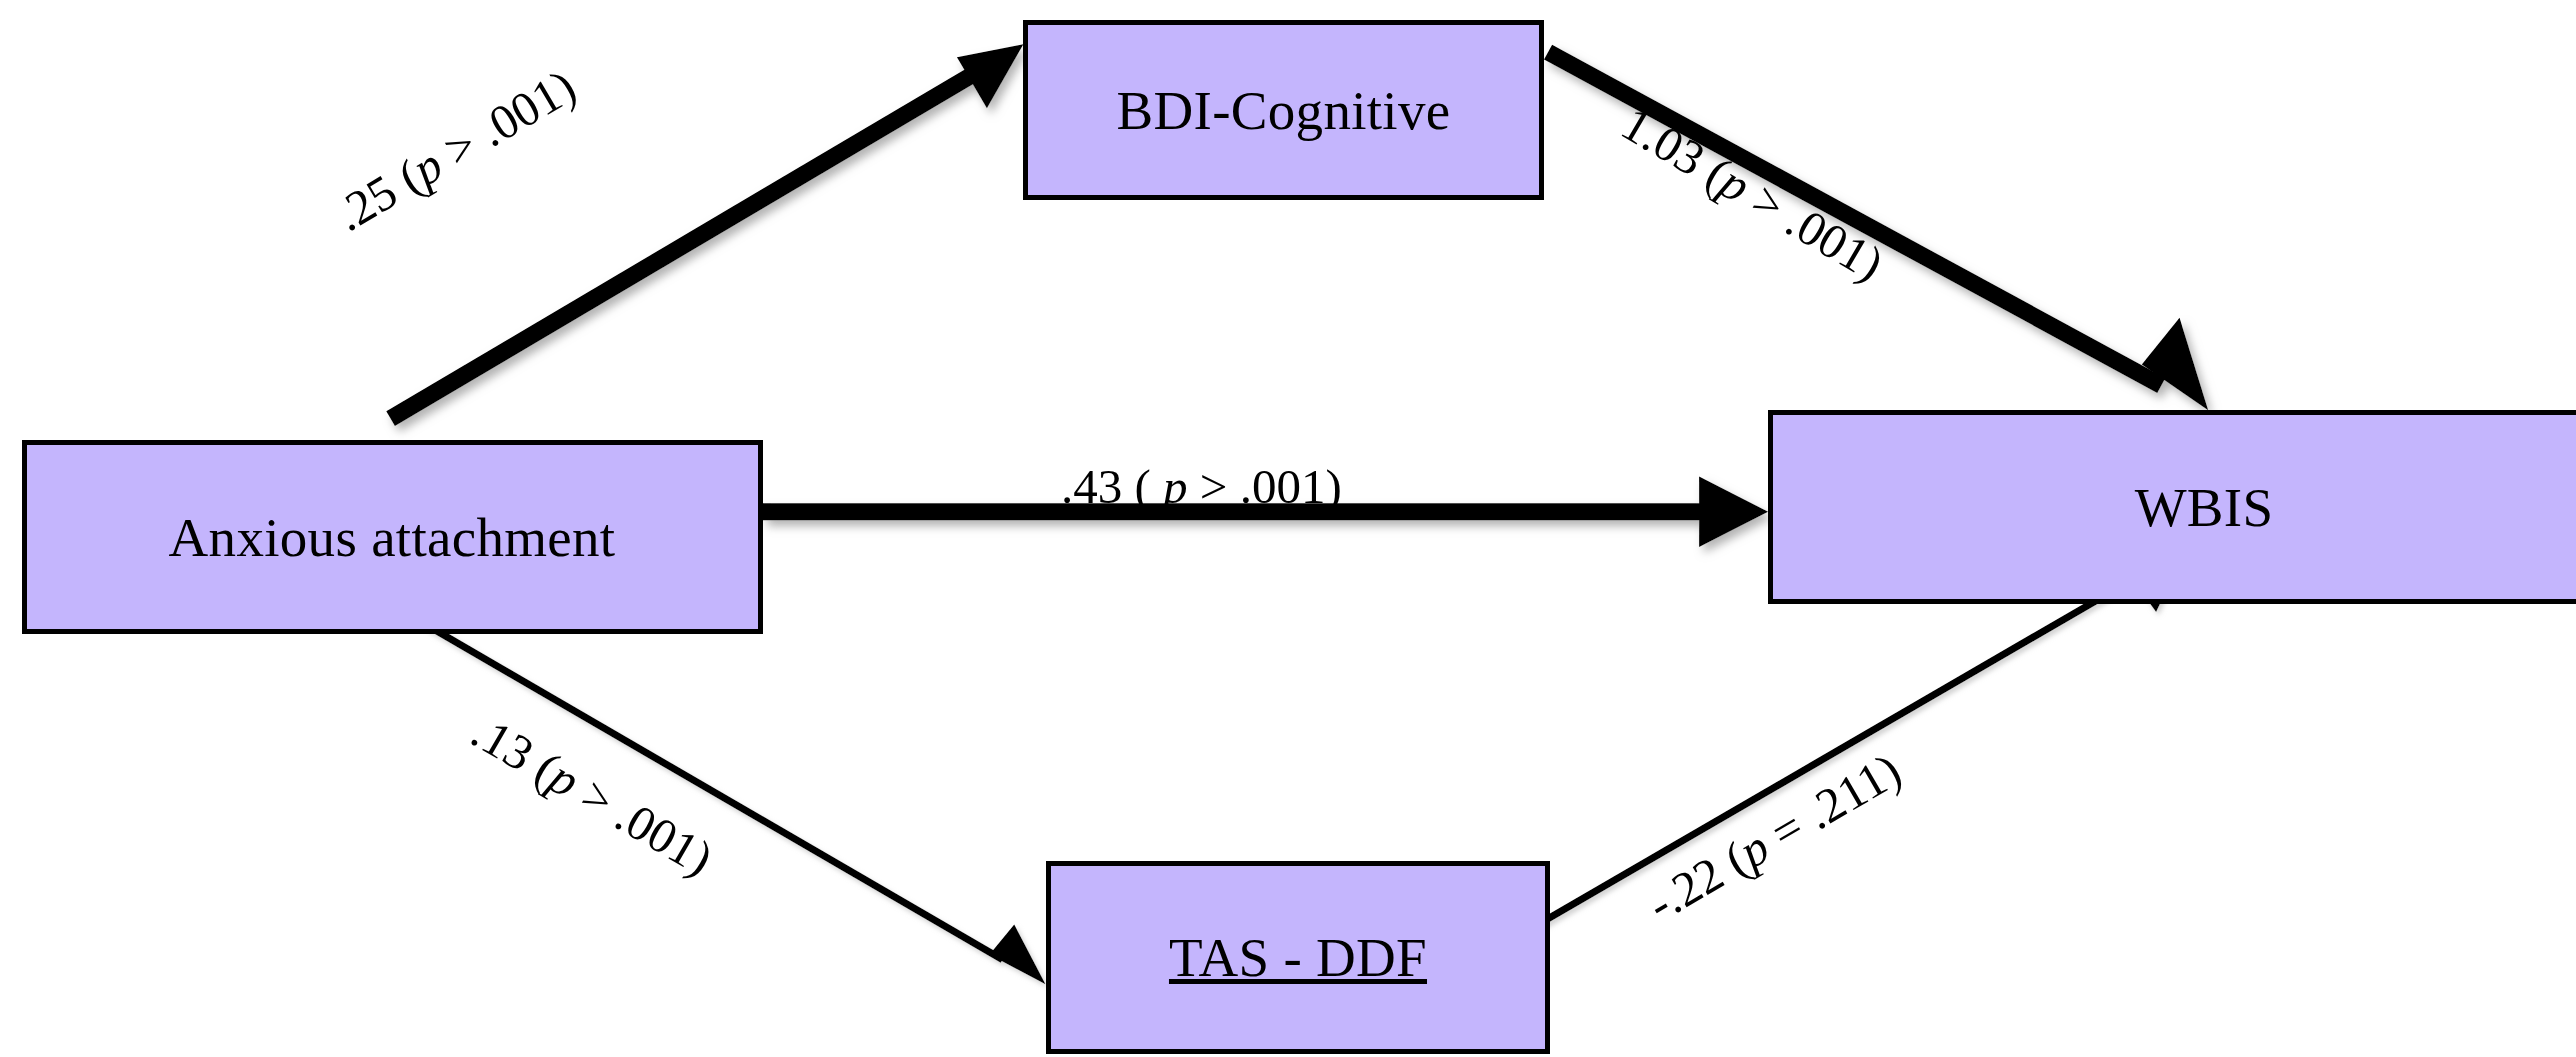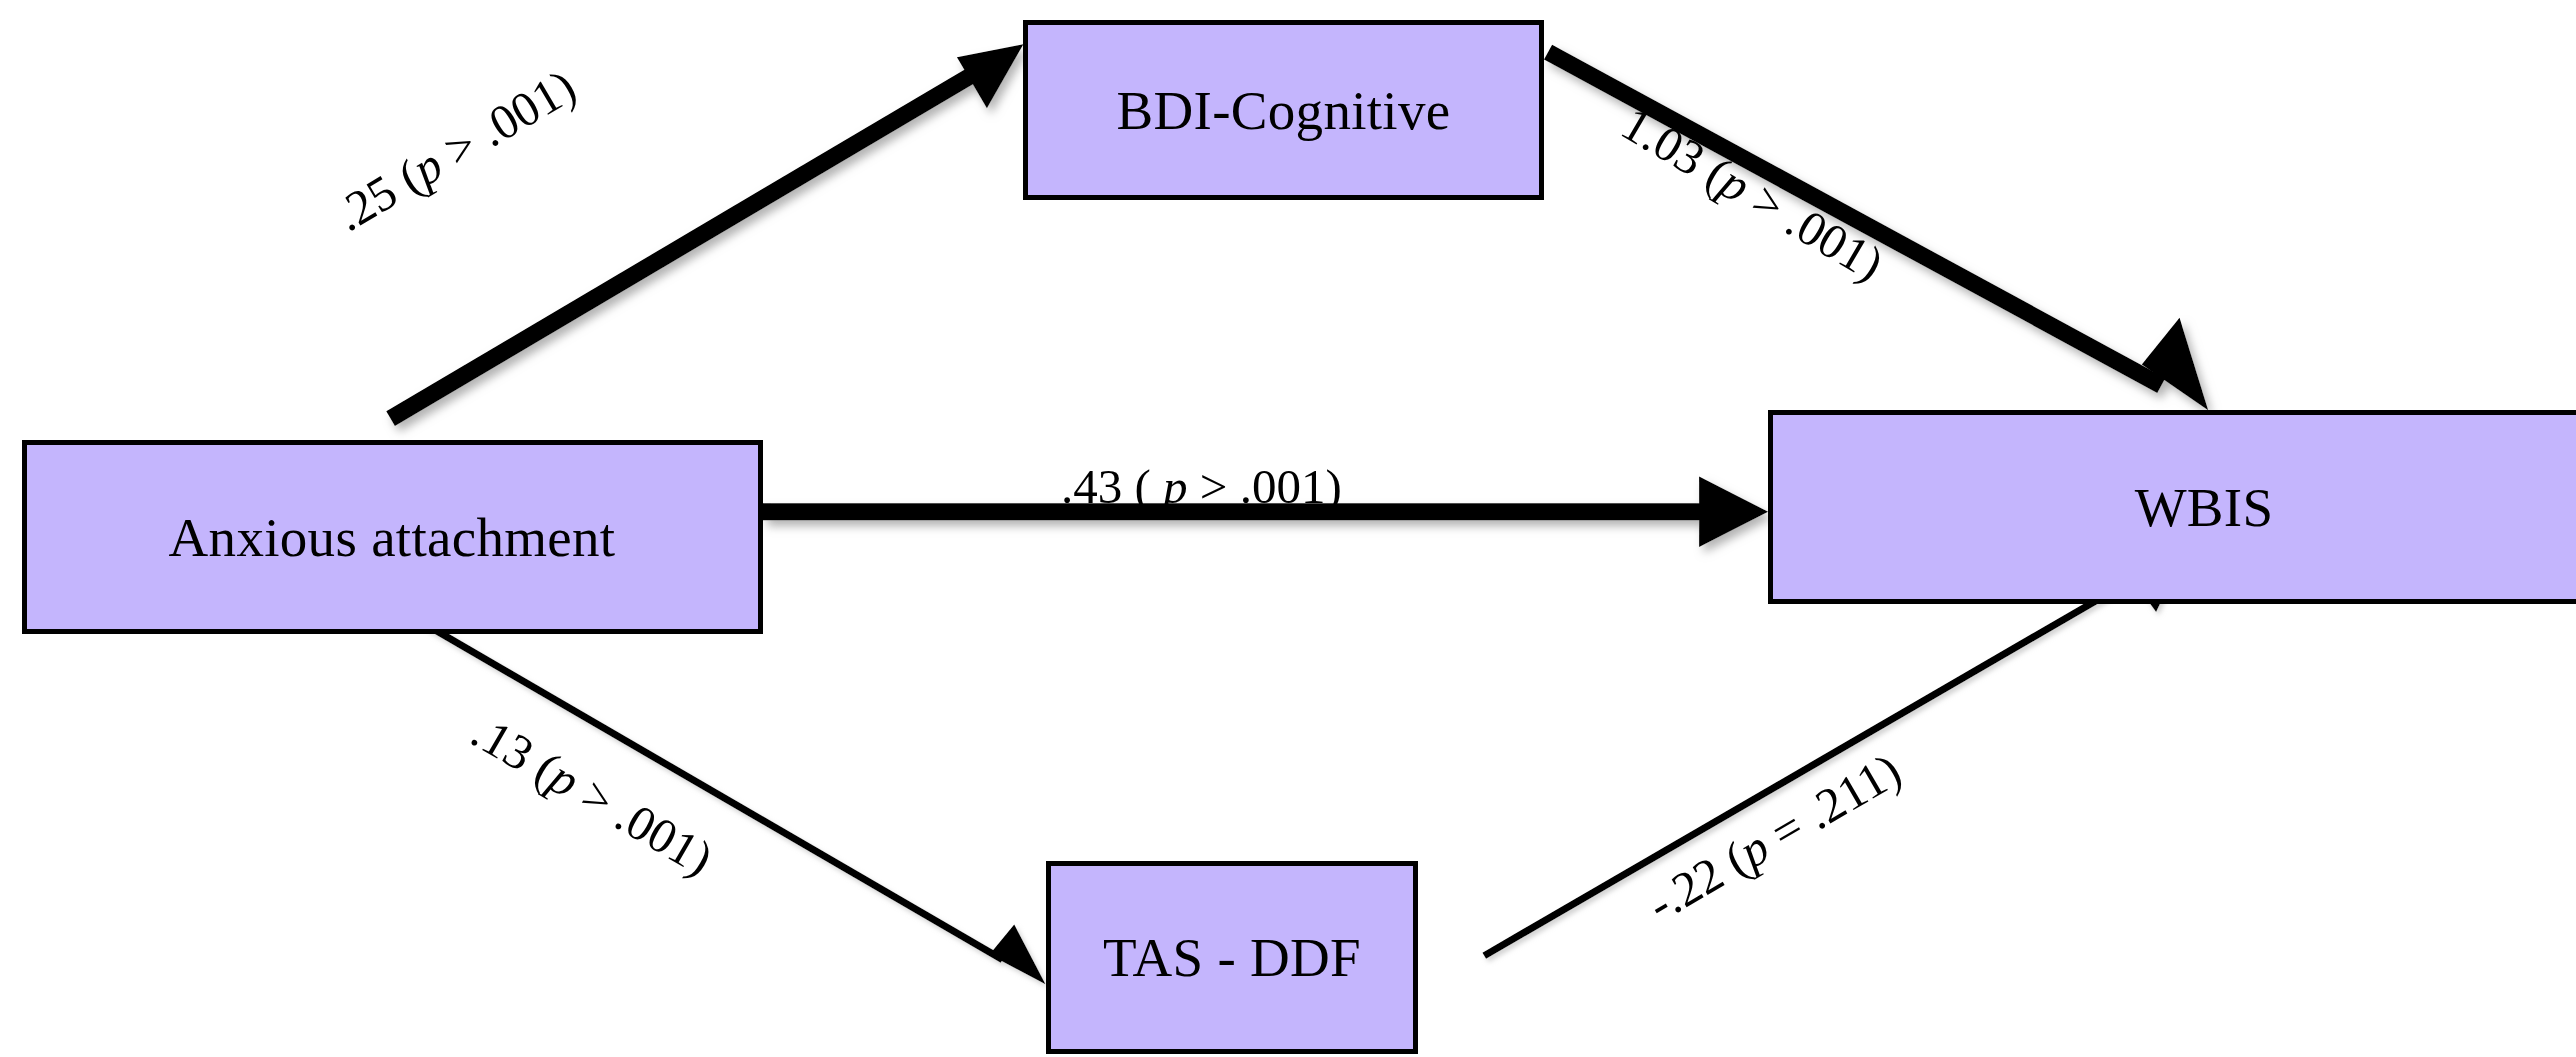--- a/index.html
+++ b/index.html
@@ -127,21 +127,21 @@
   </div>
 
   <div class="node-box" id="box-bdi" style="left:1023px; top:20px; width:521px; height:180px;">
     <span class="node-label">BDI-Cognitive</span>
   </div>
 
   <div class="node-box" id="box-wbis" style="left:1768px; top:410px; width:872px; height:194px;">
     <span class="node-label">WBIS</span>
   </div>
 
-  <div class="node-box" id="box-tas" style="left:1046px; top:861px; width:372px; height:193px;">
+  <div class="node-box" id="box-tas" style="left:1046px; top:861px; width:504px; height:193px;text-decoration:underline;">
     <span class="node-label">TAS - DDF</span>
   </div>
 
   <div class="edge-label" id="lbl-a1">
     <span>.25 (</span><i>p</i><span> &gt; </span><span>.001)</span>
   </div>
 
   <div class="edge-label" id="lbl-b1">
     <span>1.03 (</span><i>p</i><span> &gt; </span><span>.001)</span>
   </div>

